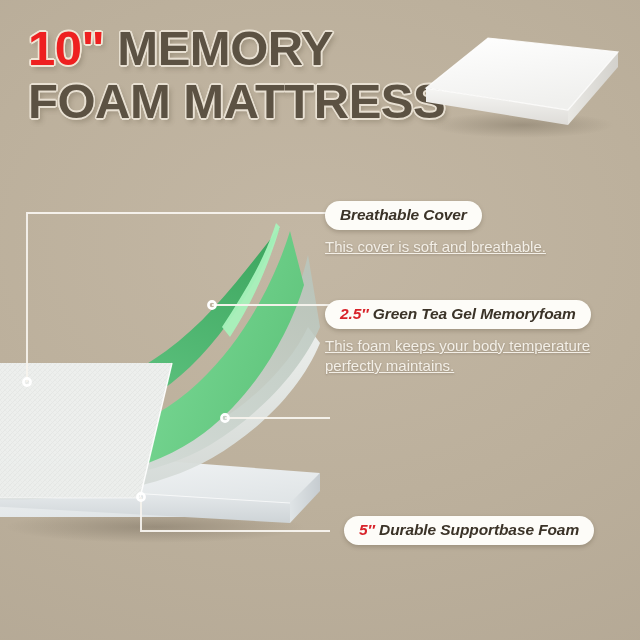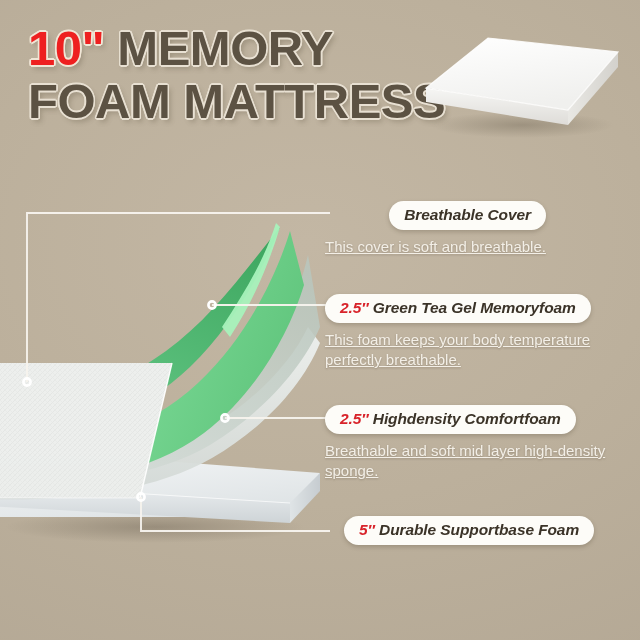--- a/index.html
+++ b/index.html
@@ -76,22 +76,22 @@
   .desc {
     margin-top:7px;
     font-size:15px;
     line-height:1.33;
     color:#f3efe7;
     max-width:282px;
     text-shadow:0 1px 2px rgba(82,70,54,0.35);
     text-decoration:underline;
   }
 
-  #callout-cover    { left:325px; top:201px;text-align:right; }
-  #callout-gel      { left:325px; top:294px; }
+  #callout-cover    { left:325px; top:201px; }
+  #callout-gel      { left:325px; top:300px; }
   #callout-comfort  { left:325px; top:405px; }
   #callout-support  { left:344px; top:516px; }
 </style>
 </head>
 <body>
 
 <div id="poster">
 
   <div id="headline">
     <div class="hl-line"><span class="hl-red">10"</span><span> MEMORY</span></div>
@@ -246,25 +246,21 @@
     </g>
   </svg>
 
   <div class="callout" id="callout-cover">
     <div class="pill"><span class="num"></span><span>Breathable Cover</span></div>
     <div class="desc">This cover is soft and breathable.</div>
   </div>
 
   <div class="callout" id="callout-gel">
     <div class="pill"><span class="num">2.5″</span> <span>Green Tea Gel Memoryfoam</span></div>
-    <div class="desc">This foam keeps your body temperature perfectly breathable.</div>
-  </div>
-
-  <div class="callout" id="callout-comfort">
-    <div class="pill"><span class="num">2.5″</span> <span>Highdensity Comfortfoam</span></div>
-    <div class="desc">Breathable and soft mid layer high-density sponge.</div>
-  </div>
+    <div class="desc">This foam keeps your body temperature perfectly maintains.</div>
+  </div>
+
 
   <div class="callout" id="callout-support">
     <div class="pill"><span class="num">5″</span> <span>Durable Supportbase Foam</span></div>
   </div>
 
 </div>
 
 </body></html>

